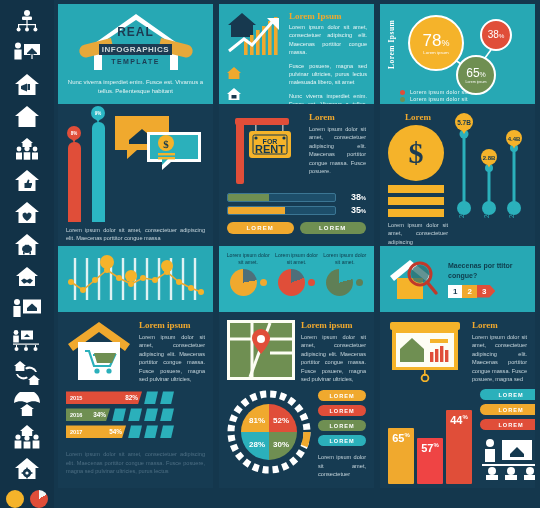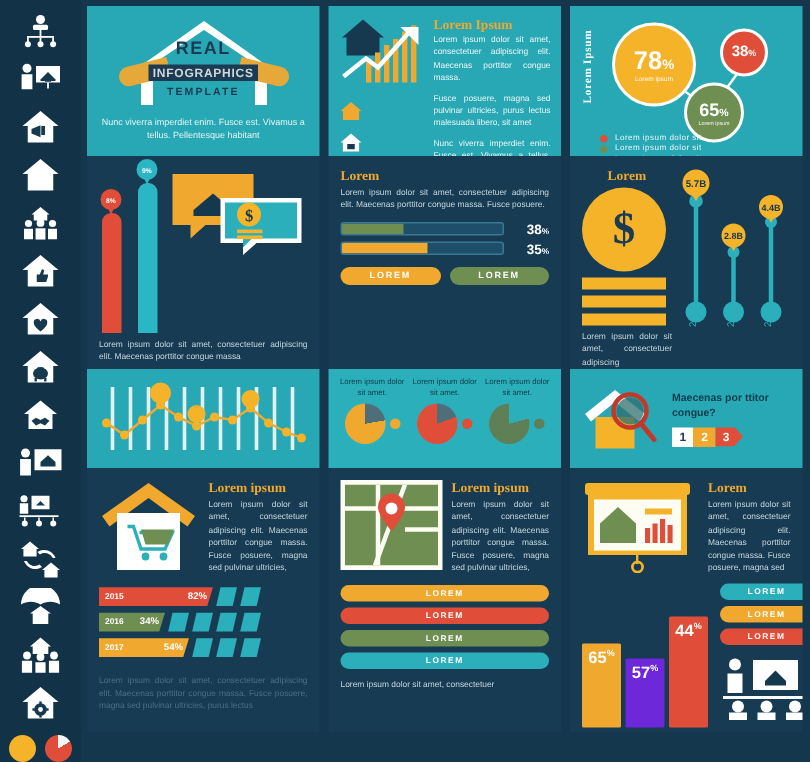--- a/index.html
+++ b/index.html
@@ -107,21 +107,21 @@
   .donut-wrap { position:relative; width:84px; height:84px;}
   .tagbtn { height:11px; border-radius:6px; display:flex;align-items:center;justify-content:center;
             font-size:5.6px;font-weight:bold;color:#fff;letter-spacing:1px;margin-bottom:4px;}
 
   
   .c3top { height:100px; padding:7px; display:flex; gap:4px;}
   .vert-label { writing-mode: vertical-rl; transform: rotate(180deg); font-size:7.5px; font-weight:bold;
                 color:#fff; font-family:"Liberation Serif", serif; letter-spacing:0.5px; height:58px;}
   .circ { border-radius:50%; border:2px solid #fff; display:flex; flex-direction:column;
           align-items:center; justify-content:center; color:#fff; position:absolute;}
-  .circ .big { font-weight:bold; line-height:1;}
+  .circ .big { font-weight:normal; line-height:1;}
   .circ .sub { font-size:4.4px; opacity:0.95; margin-top:1px;}
   .c3mid { height:142px; padding:8px; display:flex; gap:4px;}
   .coin { width:56px;height:56px;border-radius:50%;background:#f5b32a;display:flex;align-items:center;justify-content:center;
           font-size:30px;font-weight:bold;color:#1c3b52;font-family:"Liberation Serif",serif;}
   .coinbar { width:56px;height:8px;background:#f5b32a;margin-top:4px;}
   .lolli { position:relative; width:74px; height:108px;}
   .c3search { height:66px; padding:6px; display:flex; align-items:center; gap:6px;}
   .steps { display:flex; margin-top:4px;}
   .step { height:13px; display:flex; align-items:center; justify-content:center; font-size:8px; font-weight:bold;
           padding:0 5px; position:relative;}
@@ -446,20 +446,34 @@
         <div style="flex:1;">
           <div class="ttl-orange">Lorem Ipsum</div>
           <div class="body-txt-t" style="margin-top:2px;">Lorem ipsum dolor sit amet, consectetuer adipiscing elit. Maecenas porttitor congue massa.</div>
           <div class="body-txt-t" style="margin-top:5px;">Fusce posuere, magna sed pulvinar ultricies, purus lectus malesuada libero, sit amet</div>
           <div class="body-txt-t" style="margin-top:5px;">Nunc viverra imperdiet enim. Fusce est. Vivamus a tellus. Pellentesque habitant</div>
         </div>
       </div>
 
       <div class="card navy c2mid">
         <div style="display:flex;gap:6px;">
+          <div class="signwrap">
+            <svg width="76" height="74" viewBox="0 0 76 74">
+              <rect x="8" y="6" width="54" height="7" rx="2" fill="#e04e39"></rect>
+              <rect x="9" y="6" width="8" height="66" rx="2" fill="#e04e39"></rect>
+              <rect x="28" y="13" width="1.6" height="7" fill="#aaa"></rect>
+              <rect x="55" y="13" width="1.6" height="7" fill="#aaa"></rect>
+              <rect x="22" y="19" width="42" height="27" rx="3" fill="#f5b32a"></rect>
+              <rect x="26" y="23" width="34" height="19" rx="1.5" fill="none" stroke="#14384e" stroke-width="1"></rect>
+              <circle cx="29" cy="26" r="1.6" fill="#14384e"></circle>
+                <circle cx="57" cy="26" r="1.6" fill="#14384e"></circle>
+              <text x="43" y="32" font-size="7" font-weight="bold" fill="#14384e" text-anchor="middle" font-family="Liberation Sans, sans-serif">FOR</text>
+              <text x="43" y="41" font-size="11" font-weight="bold" fill="#14384e" text-anchor="middle" font-family="Liberation Sans, sans-serif">RENT</text>
+            </svg>
+          </div>
           <div style="flex:1;">
             <div class="ttl-orange">Lorem</div>
             <div class="body-txt" style="margin-top:3px;">Lorem ipsum dolor sit amet, consectetuer adipiscing elit. Maecenas porttitor congue massa. Fusce posuere.</div>
           </div>
         </div>
         <div class="prog" style="margin-top:6px;">
           <div class="prog-track">
               <div class="prog-fill" style="width:38%;background:#6f8f52"></div>
             </div>
           <div class="prog-val"><span>38</span><small>%</small></div>
@@ -514,20 +528,37 @@
               <path d="M22 4a9 9 0 019 9c0 6-9 16-9 16S13 19 13 13a9 9 0 019-9z" transform="translate(9,2)" fill="#e04e39"></path>
               <circle cx="31" cy="16" r="4" fill="#fff"></circle>
             </svg>
           </div>
           <div style="flex:1;">
             <div class="ttl-orange">Lorem ipsum</div>
             <div class="body-txt" style="margin-top:3px;">Lorem ipsum dolor sit amet, consectetuer adipiscing elit. Maecenas porttitor congue massa. Fusce posuere, magna sed pulvinar ultricies,</div>
           </div>
         </div>
         <div style="display:flex;gap:7px;margin-top:7px;">
+          <div class="donut-wrap">
+            <svg width="84" height="84" viewBox="0 0 84 84">
+              <g>
+                <circle cx="42" cy="42" r="38" fill="none" stroke="#fff" stroke-width="7" stroke-dasharray="6 4"></circle>
+                <circle cx="42" cy="42" r="38" fill="none" stroke="#f0a92e" stroke-width="7" stroke-dasharray="6 4" stroke-dashoffset="0" pathLength="100" style="stroke-dasharray:6 240"></circle>
+              </g>
+              <circle cx="42" cy="42" r="28" fill="#14384e"></circle>
+              <path d="M42 42 L42 14 A28 28 0 0 0 14 42 Z" fill="#f0a92e"></path>
+              <path d="M42 42 L70 42 A28 28 0 0 0 42 14 Z" fill="#e04e39"></path>
+              <path d="M42 42 L14 42 A28 28 0 0 0 42 70 Z" fill="#2bb0bb"></path>
+              <path d="M42 42 L42 70 A28 28 0 0 0 70 42 Z" fill="#6f8f52"></path>
+              <text x="30" y="33" font-size="8" font-weight="bold" fill="#fff" text-anchor="middle" font-family="Liberation Sans, sans-serif">81%</text>
+              <text x="54" y="33" font-size="8" font-weight="bold" fill="#fff" text-anchor="middle" font-family="Liberation Sans, sans-serif">52%</text>
+              <text x="30" y="57" font-size="8" font-weight="bold" fill="#fff" text-anchor="middle" font-family="Liberation Sans, sans-serif">28%</text>
+              <text x="54" y="57" font-size="8" font-weight="bold" fill="#fff" text-anchor="middle" font-family="Liberation Sans, sans-serif">30%</text>
+            </svg>
+          </div>
           <div style="flex:1;">
             <div class="tagbtn" style="background:#f0a92e">LOREM</div>
             <div class="tagbtn" style="background:#e04e39">LOREM</div>
             <div class="tagbtn" style="background:#6f8f52">LOREM</div>
             <div class="tagbtn" style="background:#2bb0bb">LOREM</div>
             <div class="body-txt" style="margin-top:7px;">Lorem ipsum dolor sit amet, consectetuer</div>
           </div>
         </div>
       </div>
     </div>
@@ -646,21 +677,21 @@
             <div class="ttl-orange">Lorem</div>
             <div class="body-txt" style="margin-top:3px;">Lorem ipsum dolor sit amet, consectetuer adipiscing elit. Maecenas porttitor congue massa. Fusce posuere, magna sed</div>
           </div>
         </div>
         <div style="display:flex;gap:8px;margin-top:6px;align-items:flex-end;">
           <div class="barchart">
             <div class="bc" style="height:56px;background:#f0a92e">
                 <span>65</span>
                 <small>%</small>
               </div>
-            <div class="bc" style="height:46px;background:#6d28d9">
+            <div class="bc" style="height:46px;background:#ef4444">
                 <span>57</span>
                 <small>%</small>
               </div>
             <div class="bc" style="height:74px;background:#e04e39">
                 <span>44</span>
                 <small>%</small>
               </div>
           </div>
           <div style="flex:1;">
             <div class="tagbtn" style="background:#2bb0bb">LOREM</div>

